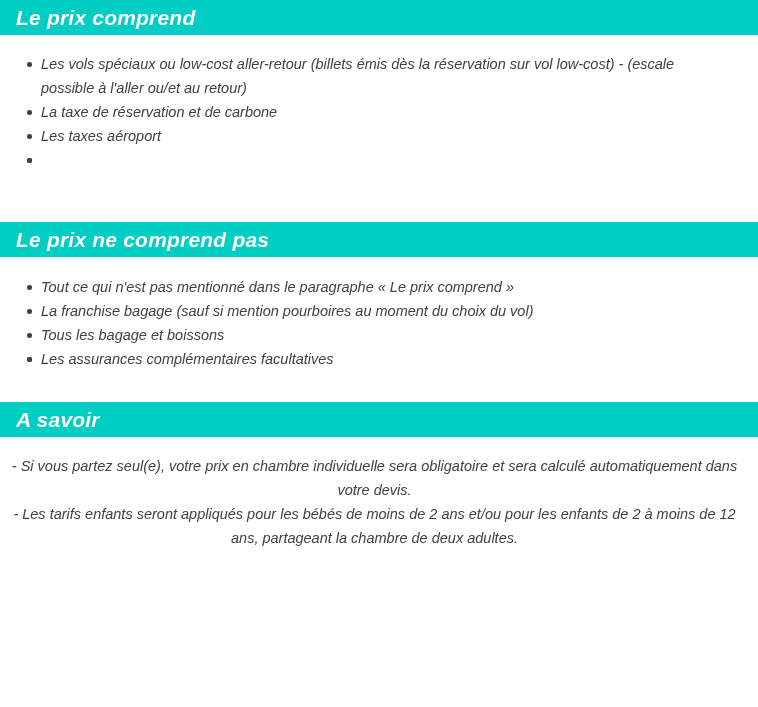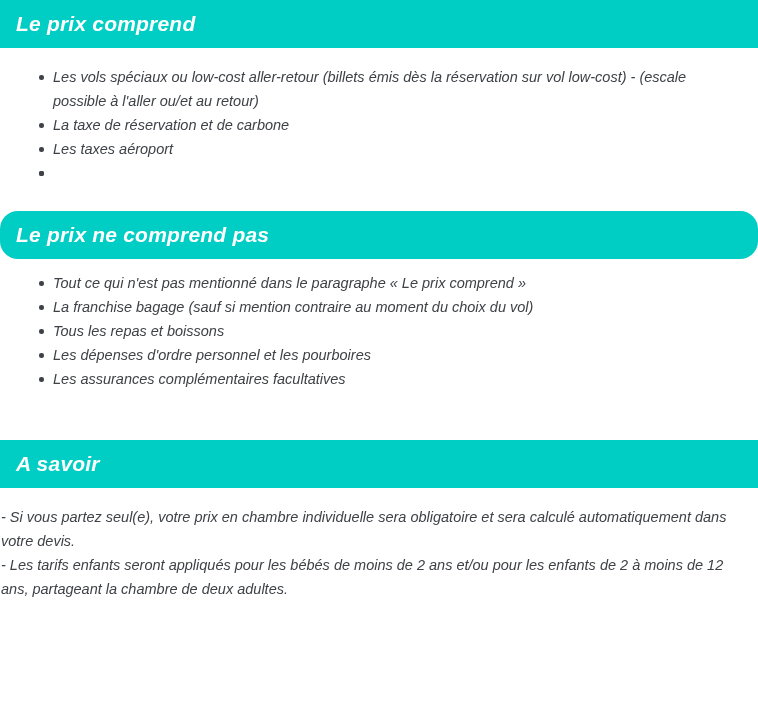--- a/index.html
+++ b/index.html
@@ -9,21 +9,21 @@
   }
   body {
     width: 758px;
     height: 707px;
     font-family: "Liberation Sans", sans-serif;
     color: #3e4247;
     overflow: hidden;
   }
   .section-bar {
     background: #00cdc4;
-    height: 48px;
+    height: 35px;
     display: flex;
     align-items: center;
     padding: 0 16px;
     box-sizing: border-box;
   }
   .section-bar h2 {
     margin: 0;
     color: #ffffff;
     font-style: italic;
     font-weight: 700;
@@ -35,43 +35,43 @@
     list-style: none;
     margin: 0;
     padding: 17px 34px 0 41px;
     font-style: italic;
     font-size: 14.5px;
     line-height: 24px;
     color: #3e4247;
   }
   ul.item-list li {
     position: relative;
-    margin-left: 12px;
   }
   ul.item-list .dot {
     position: absolute;
     left: -14px;
     top: 10px;
     width: 4.5px;
     height: 4.5px;
     border-radius: 50%;
     background: #3e4247;
   }
-  #bar-excludes { margin-top: 50px; border-radius: 18px; }
-  #list-excludes { padding-top: 12px; }
-  #bar-notes { margin-top: 49px; }
+  #bar-excludes { margin-top: 74px; }
+  #list-excludes { padding-top: 18px; }
+  #bar-notes { margin-top: 31px; }
   .notes-block {
     padding: 17px 10px 0 1px;
     font-style: italic;
     font-size: 14.5px;
     line-height: 24px;
     color: #3e4247;
   }
   .notes-block p {
     margin: 0;
+    text-align: center;
   }
 </style>
 </head>
 <body>
 
 <section>
   <div class="section-bar">
     <h2>Le prix comprend</h2>
   </div>
   <ul class="item-list" id="list-includes">
@@ -82,23 +82,23 @@
     <li><span class="dot"></span></li>
   </ul>
 </section>
 
 <section>
   <div class="section-bar" id="bar-excludes">
     <h2>Le prix ne comprend pas</h2>
   </div>
   <ul class="item-list" id="list-excludes">
     <li><span class="dot"></span><span>Tout ce qui n'est pas mentionné dans le paragraphe « Le prix comprend »</span></li>
-    <li><span class="dot"></span><span>La franchise bagage (sauf si mention contraire au moment du choix du vol)</span></li>
-    <li><span class="dot"></span><span>Tous les repas et boissons</span></li>
-    <li><span class="dot"></span><span>Les dépenses d'ordre personnel et les pourboires</span></li>
+    <li><span class="dot"></span><span>La franchise bagage (sauf si mention pourboires au moment du choix du vol)</span></li>
+    <li><span class="dot"></span><span>Tous les bagage et boissons</span></li>
+    <li><span class="dot"></span></li>
     <li><span class="dot"></span><span>Les assurances complémentaires facultatives</span></li>
   </ul>
 </section>
 
 <section>
   <div class="section-bar" id="bar-notes">
     <h2>A savoir</h2>
   </div>
   <div class="notes-block">
     <p>- Si vous partez seul(e), votre prix en chambre individuelle sera obligatoire et sera calculé automatiquement dans votre devis.</p>

